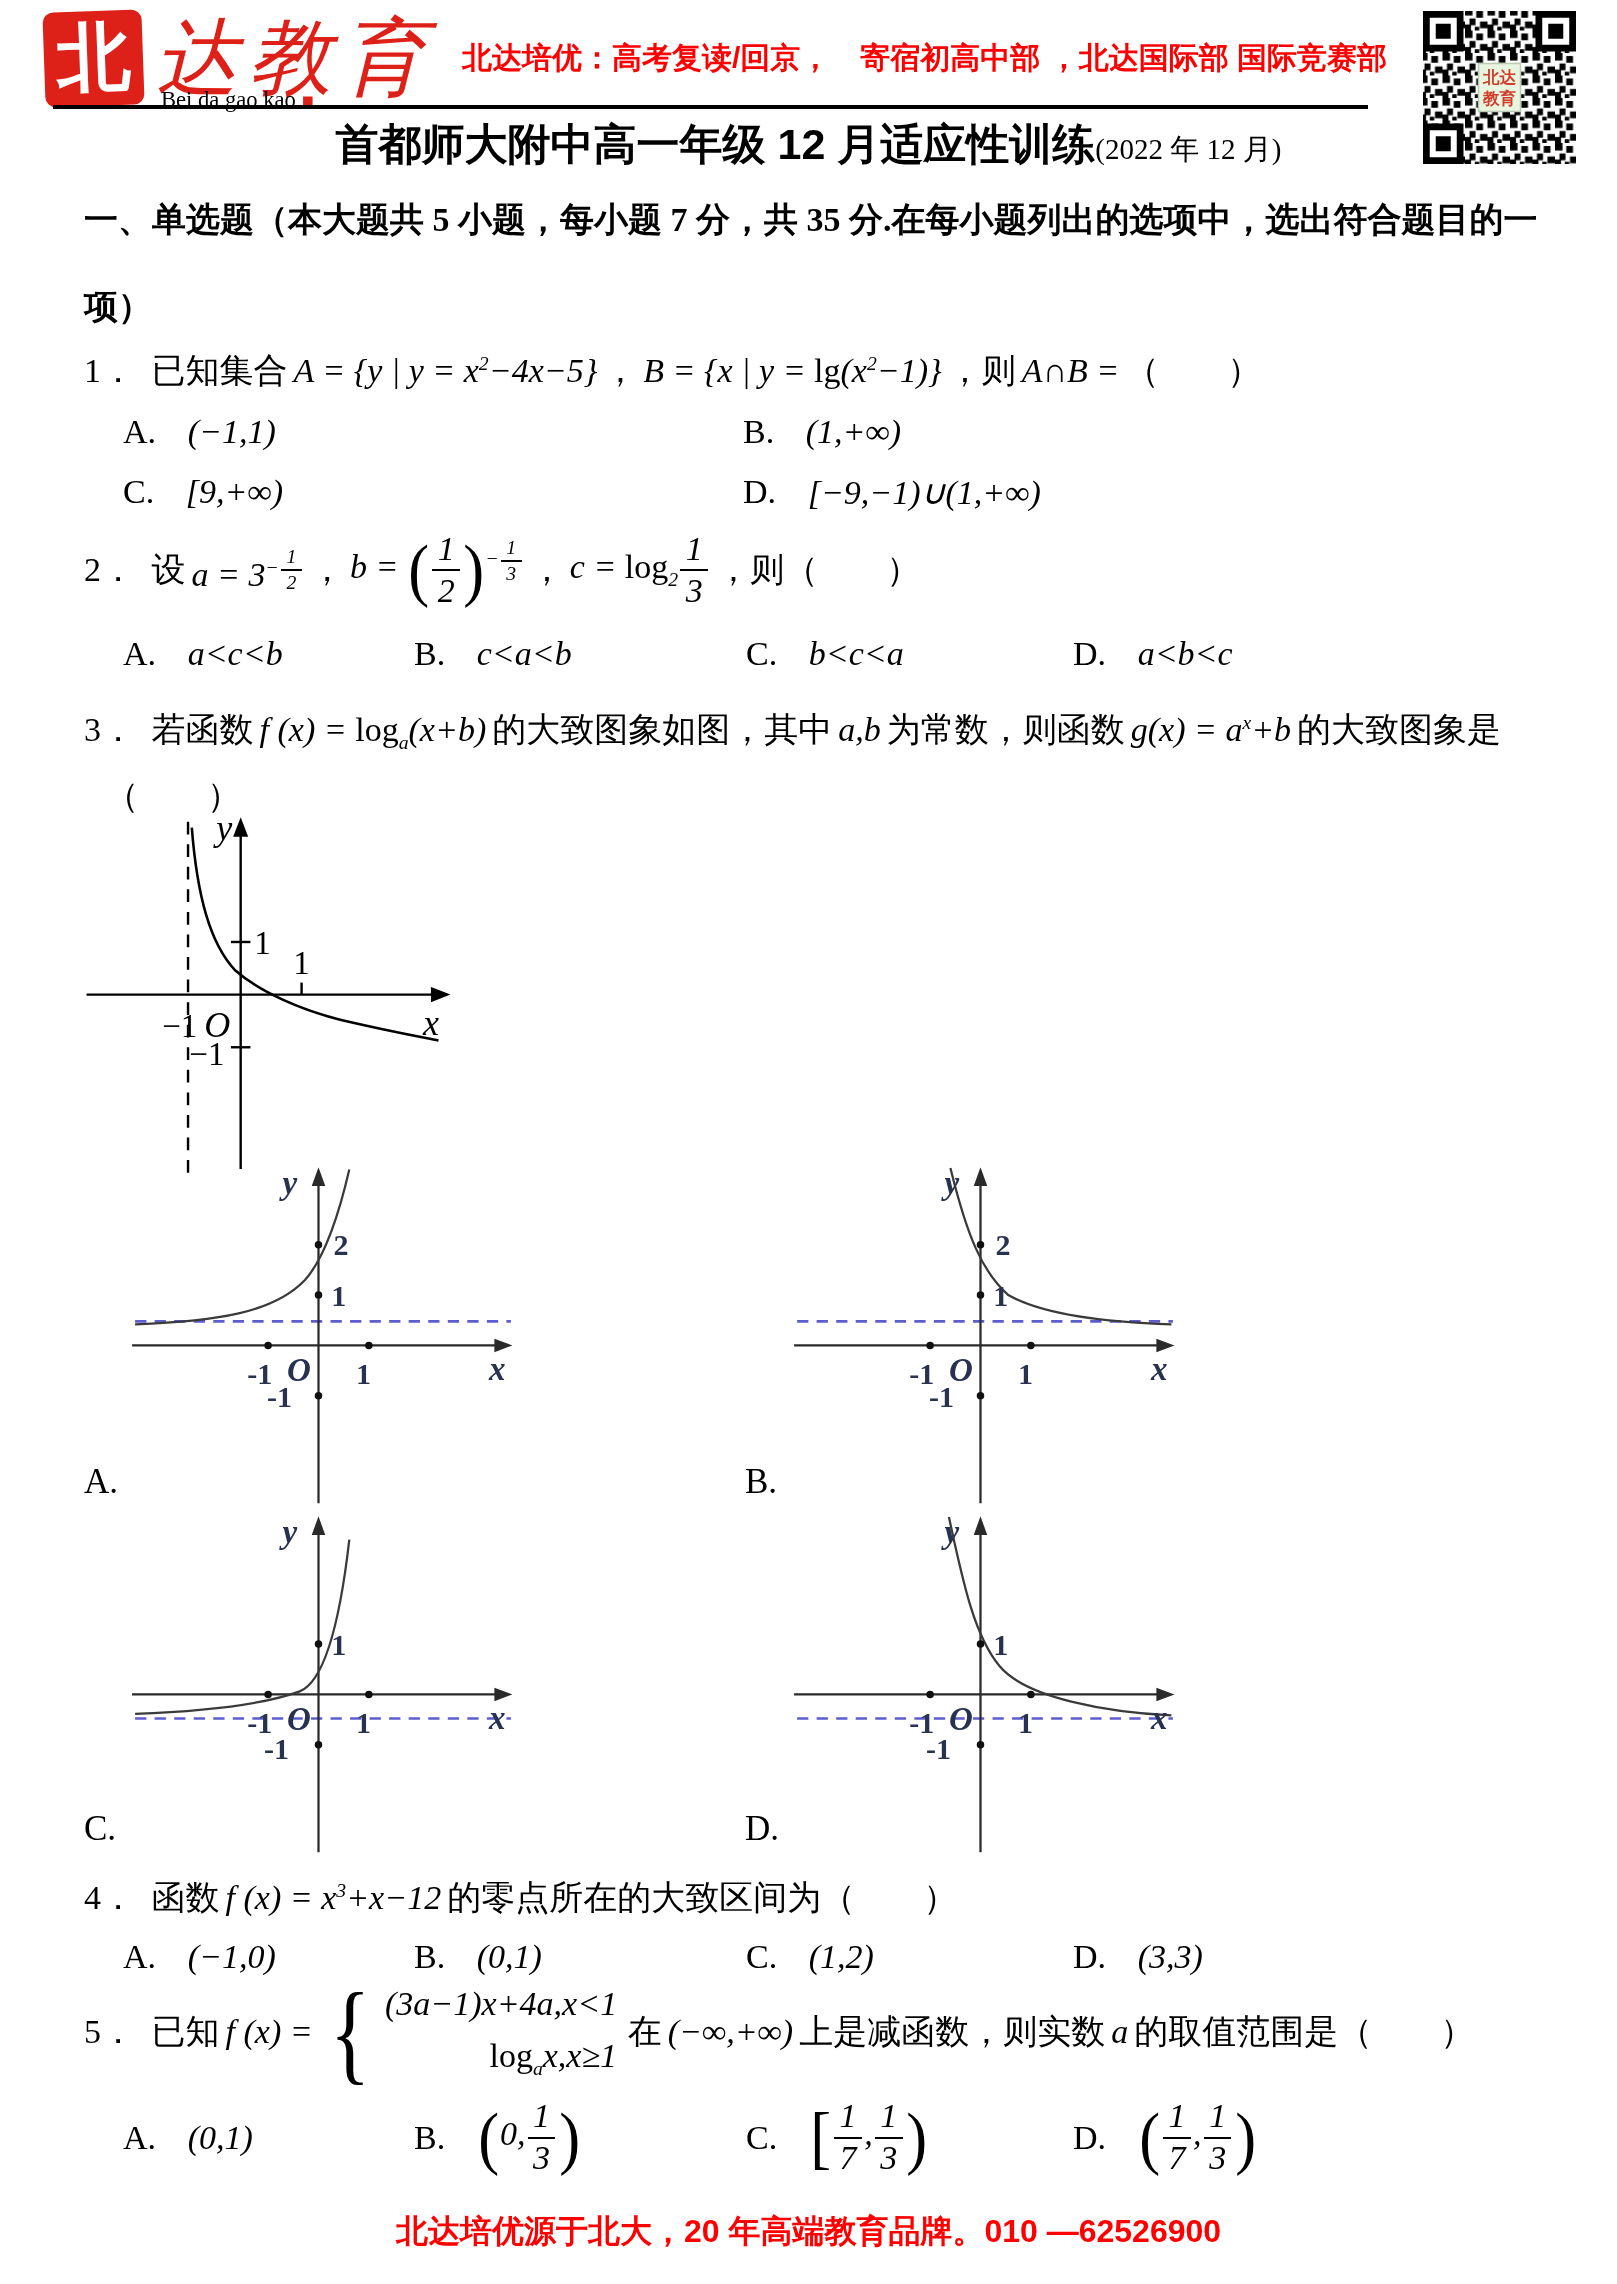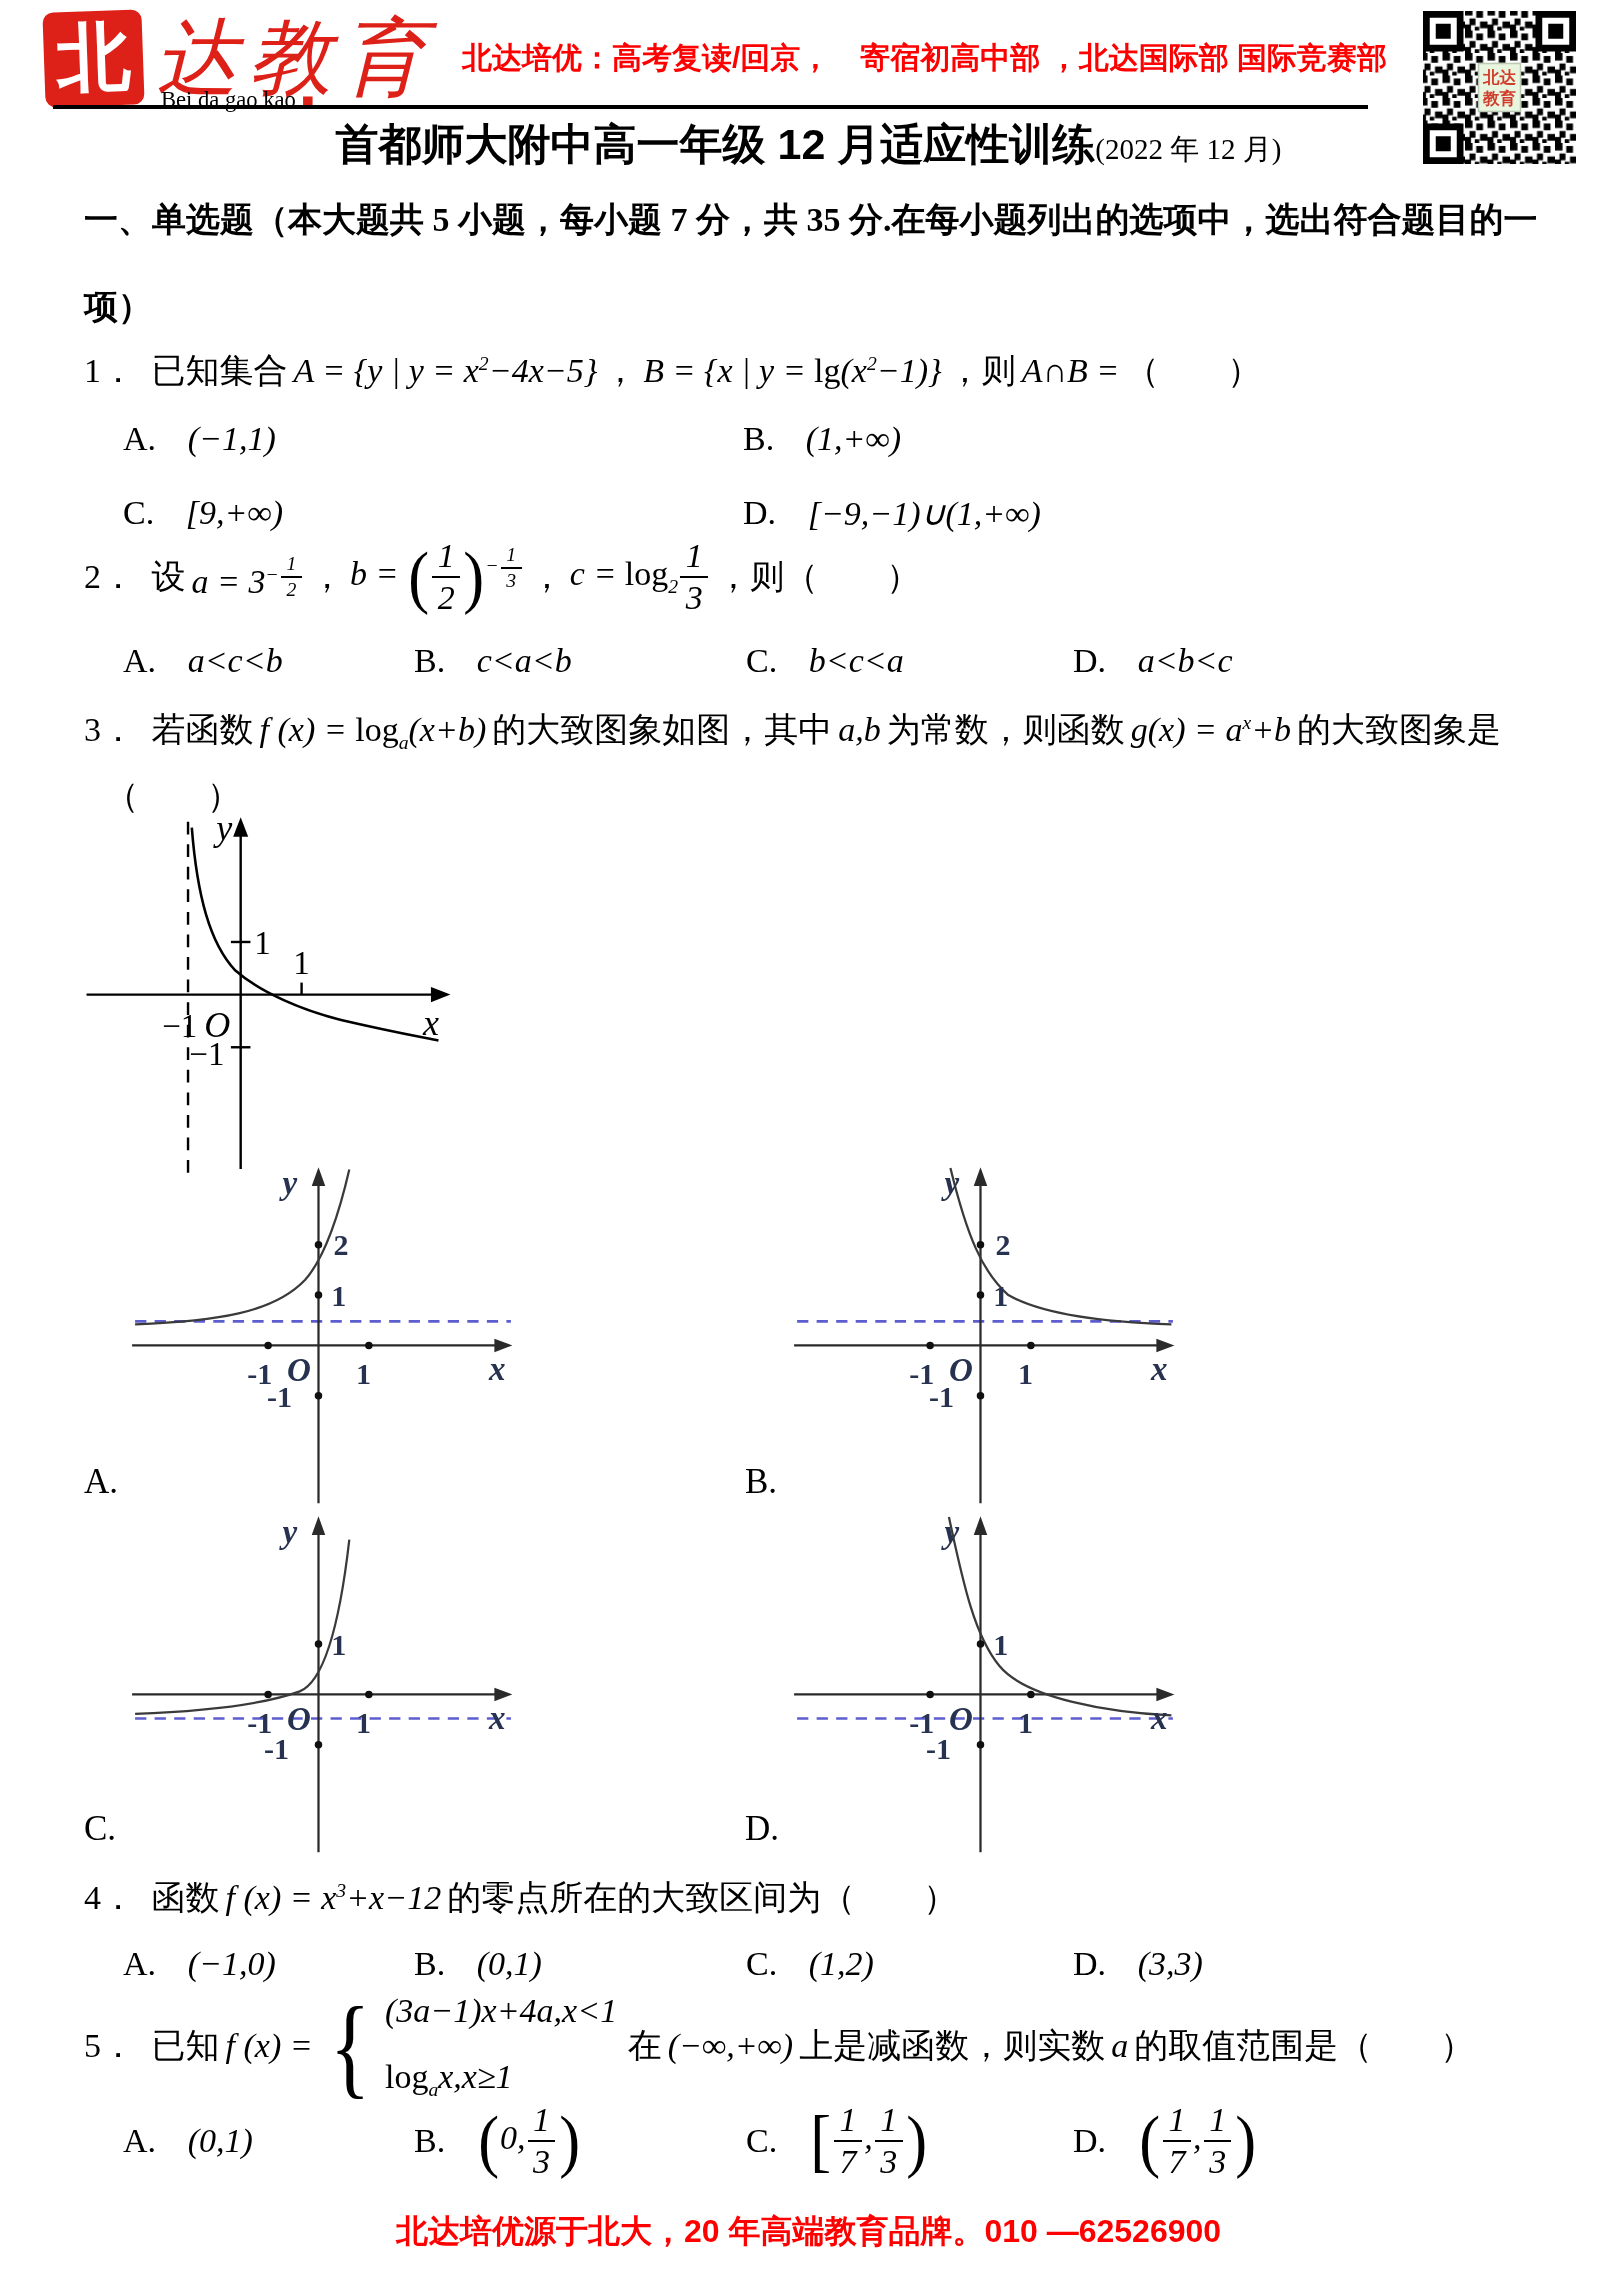--- a/index.html
+++ b/index.html
@@ -26,32 +26,32 @@
   .title-date{font-size:29px;}
 
   
   .sec{position:absolute;left:84px;font-family:Liberation Serif, serif;font-weight:bold;
        font-size:34px;white-space:nowrap;}
 
   
   .qline{position:absolute;left:84px;font-size:34px;white-space:nowrap;}
   .qnum{margin-right:16.6px;}
   .cn{font-style:normal;}
-  .math{font-style:italic;margin:10px 6px;}
+  .math{font-style:italic;margin:3px 6px;}
   .math sup,.math sub{font-size:.58em;}
   .math .rm{font-style:normal;}
   .frac{display:inline-flex;flex-direction:column;align-items:center;vertical-align:middle;
         line-height:1.08;margin:0 2.3px;}
   .fn{border-bottom:2.3px solid currentColor;padding:0.8px 5.3px 1.5px;}
   .fd{padding:1.5px 5.3px 0.8px;}
   .big{font-style:normal;font-size:2.05em;font-weight:400;vertical-align:middle;line-height:0;
        display:inline-block;transform:scaleX(.9);}
   .cases{display:inline-flex;align-items:center;margin:0 4.5px;}
   .cbrace{font-size:113px;line-height:.85;font-weight:400;transform:scaleX(.75);margin-right:1.5px;}
-  .crows{display:inline-flex;flex-direction:column;gap:7.5px;text-align:left;}
+  .crows{display:inline-flex;flex-direction:column;gap:7.5px;text-align:right;}
   .q5line{display:flex;align-items:center;}
 
   
   .opts{position:absolute;left:123px;font-size:34px;white-space:nowrap;}
   .grid2{display:grid;grid-template-columns:620px 1fr;row-gap:15px;}
   .grid4{display:grid;grid-template-columns:291px 332px 327px 1fr;}
   .opt{display:flex;align-items:center;}
   .olabel{margin-right:25.6px;font-style:normal;}
   .tallopt .opt{min-height:93px;}
 

